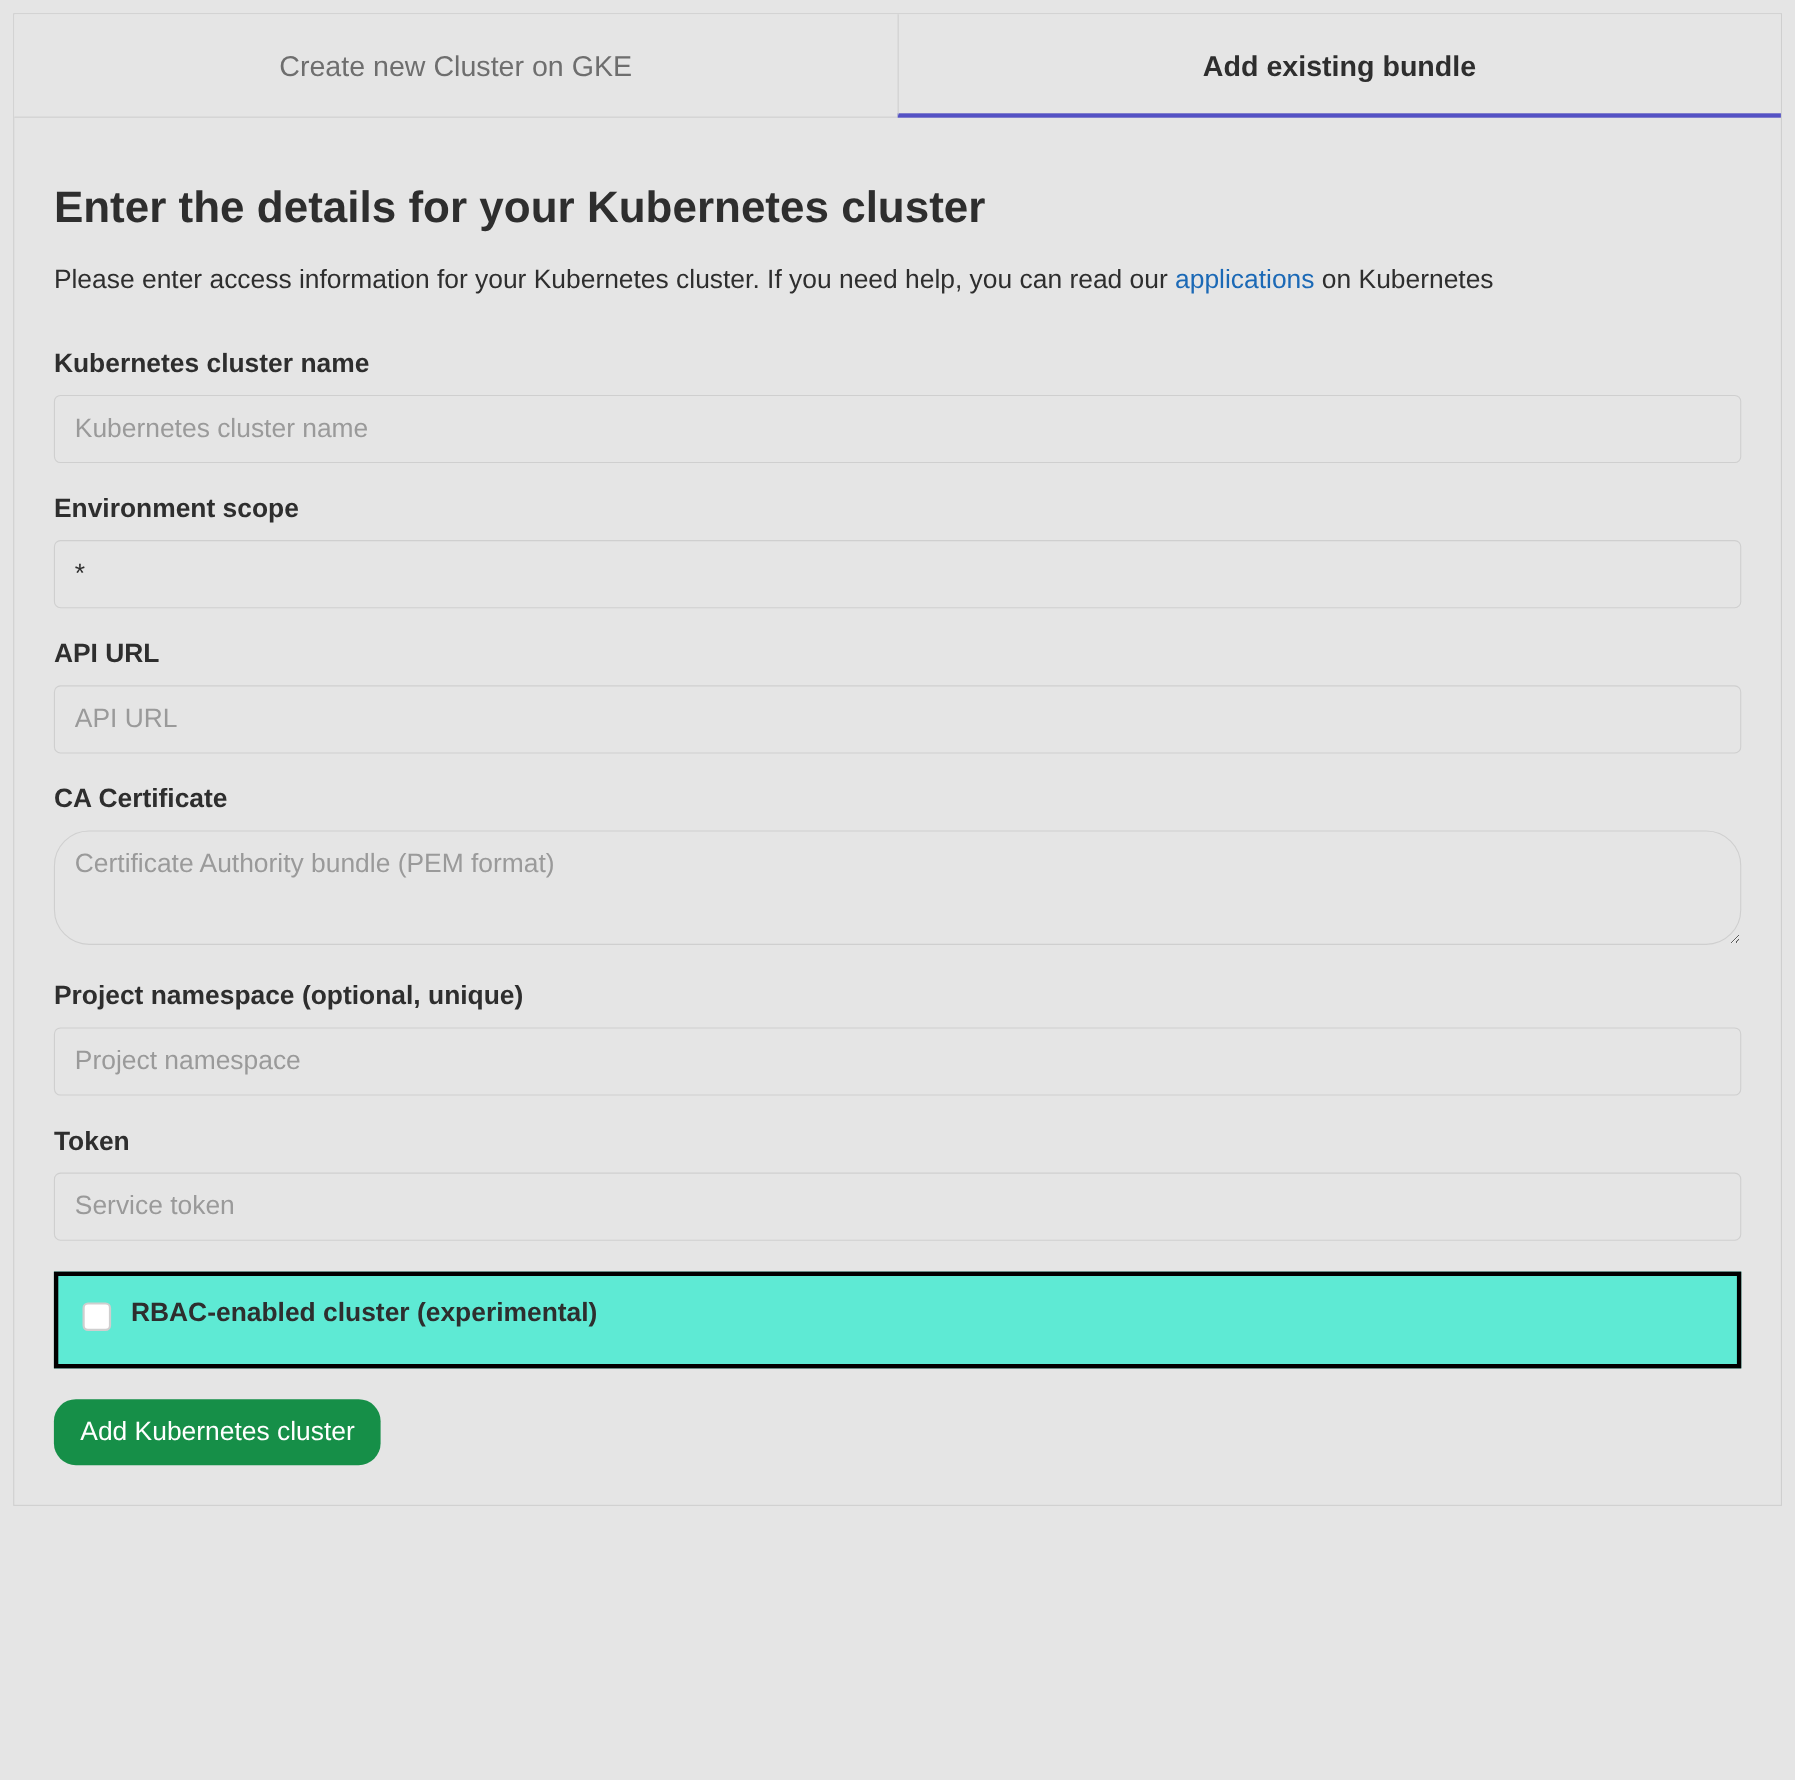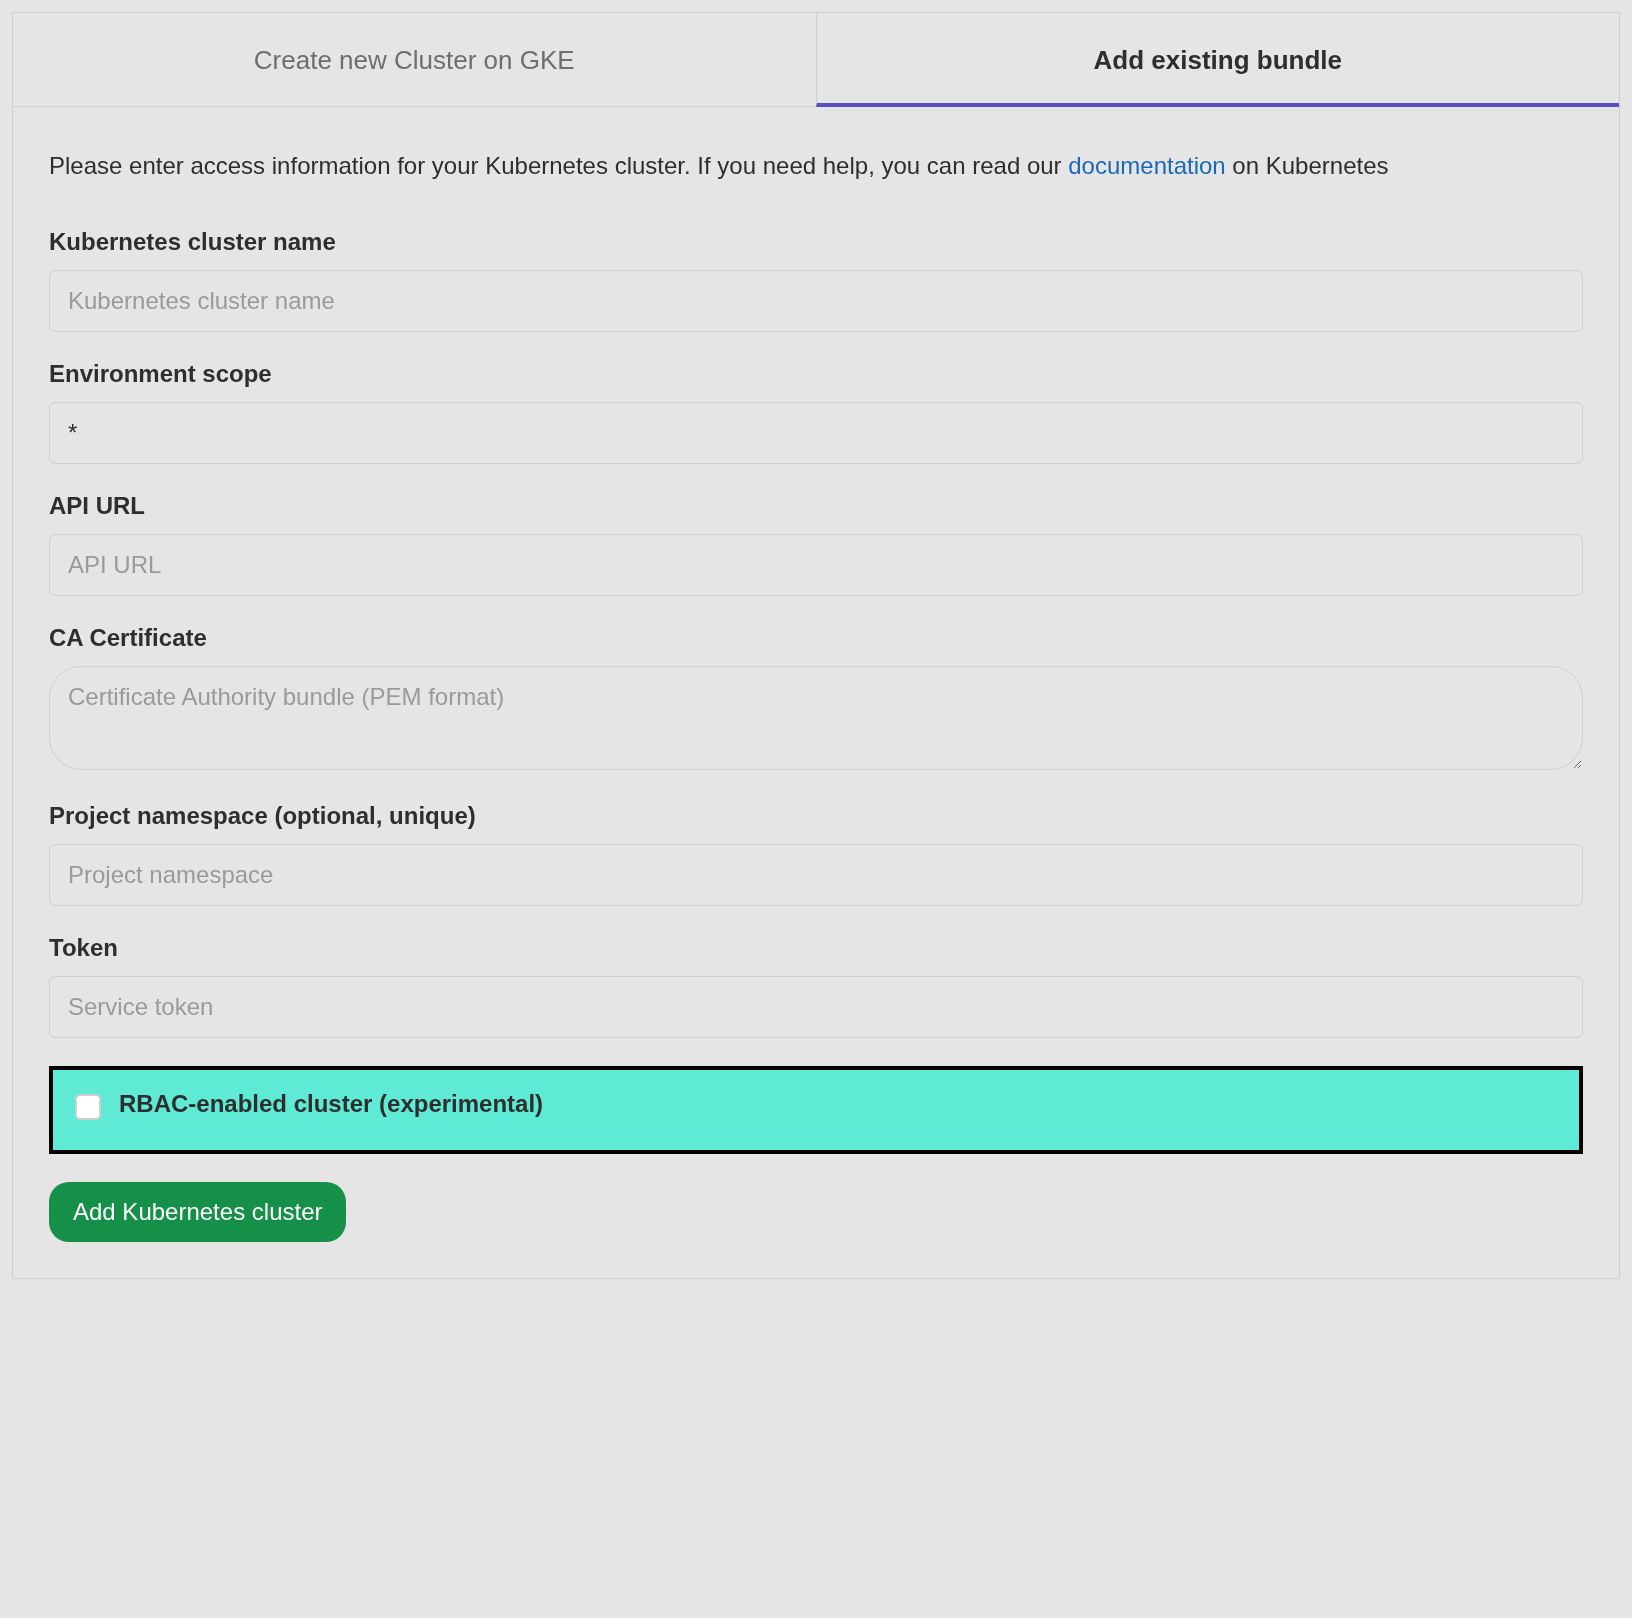--- a/index.html
+++ b/index.html
@@ -154,23 +154,24 @@
       <div class="tab inactive">
         <span>Create new Cluster on GKE</span>
       </div>
       <div class="tab active">
         <span>Add existing bundle</span>
       </div>
     </div>
 
     <div class="content">
 
+      <h1 class="title">Enter the details for your Kubernetes cluster</h1>
 
       <div class="intro">
-        <span>Please enter access information for your Kubernetes cluster. If you need help, you can read our </span><a href="#">documentation</a><span> on Kubernetes</span>
+        <span>Please enter access information for your Kubernetes cluster. If you need help, you can read our </span><a href="#">applications</a><span> on Kubernetes</span>
       </div>
 
       <div class="form-group">
         <label class="form-label">Kubernetes cluster name</label>
         <input type="text" class="form-control" placeholder="Kubernetes cluster name" style="">
       </div>
 
       <div class="form-group">
         <label class="form-label">Environment scope</label>
         <input type="text" class="form-control" value="*" style="">

